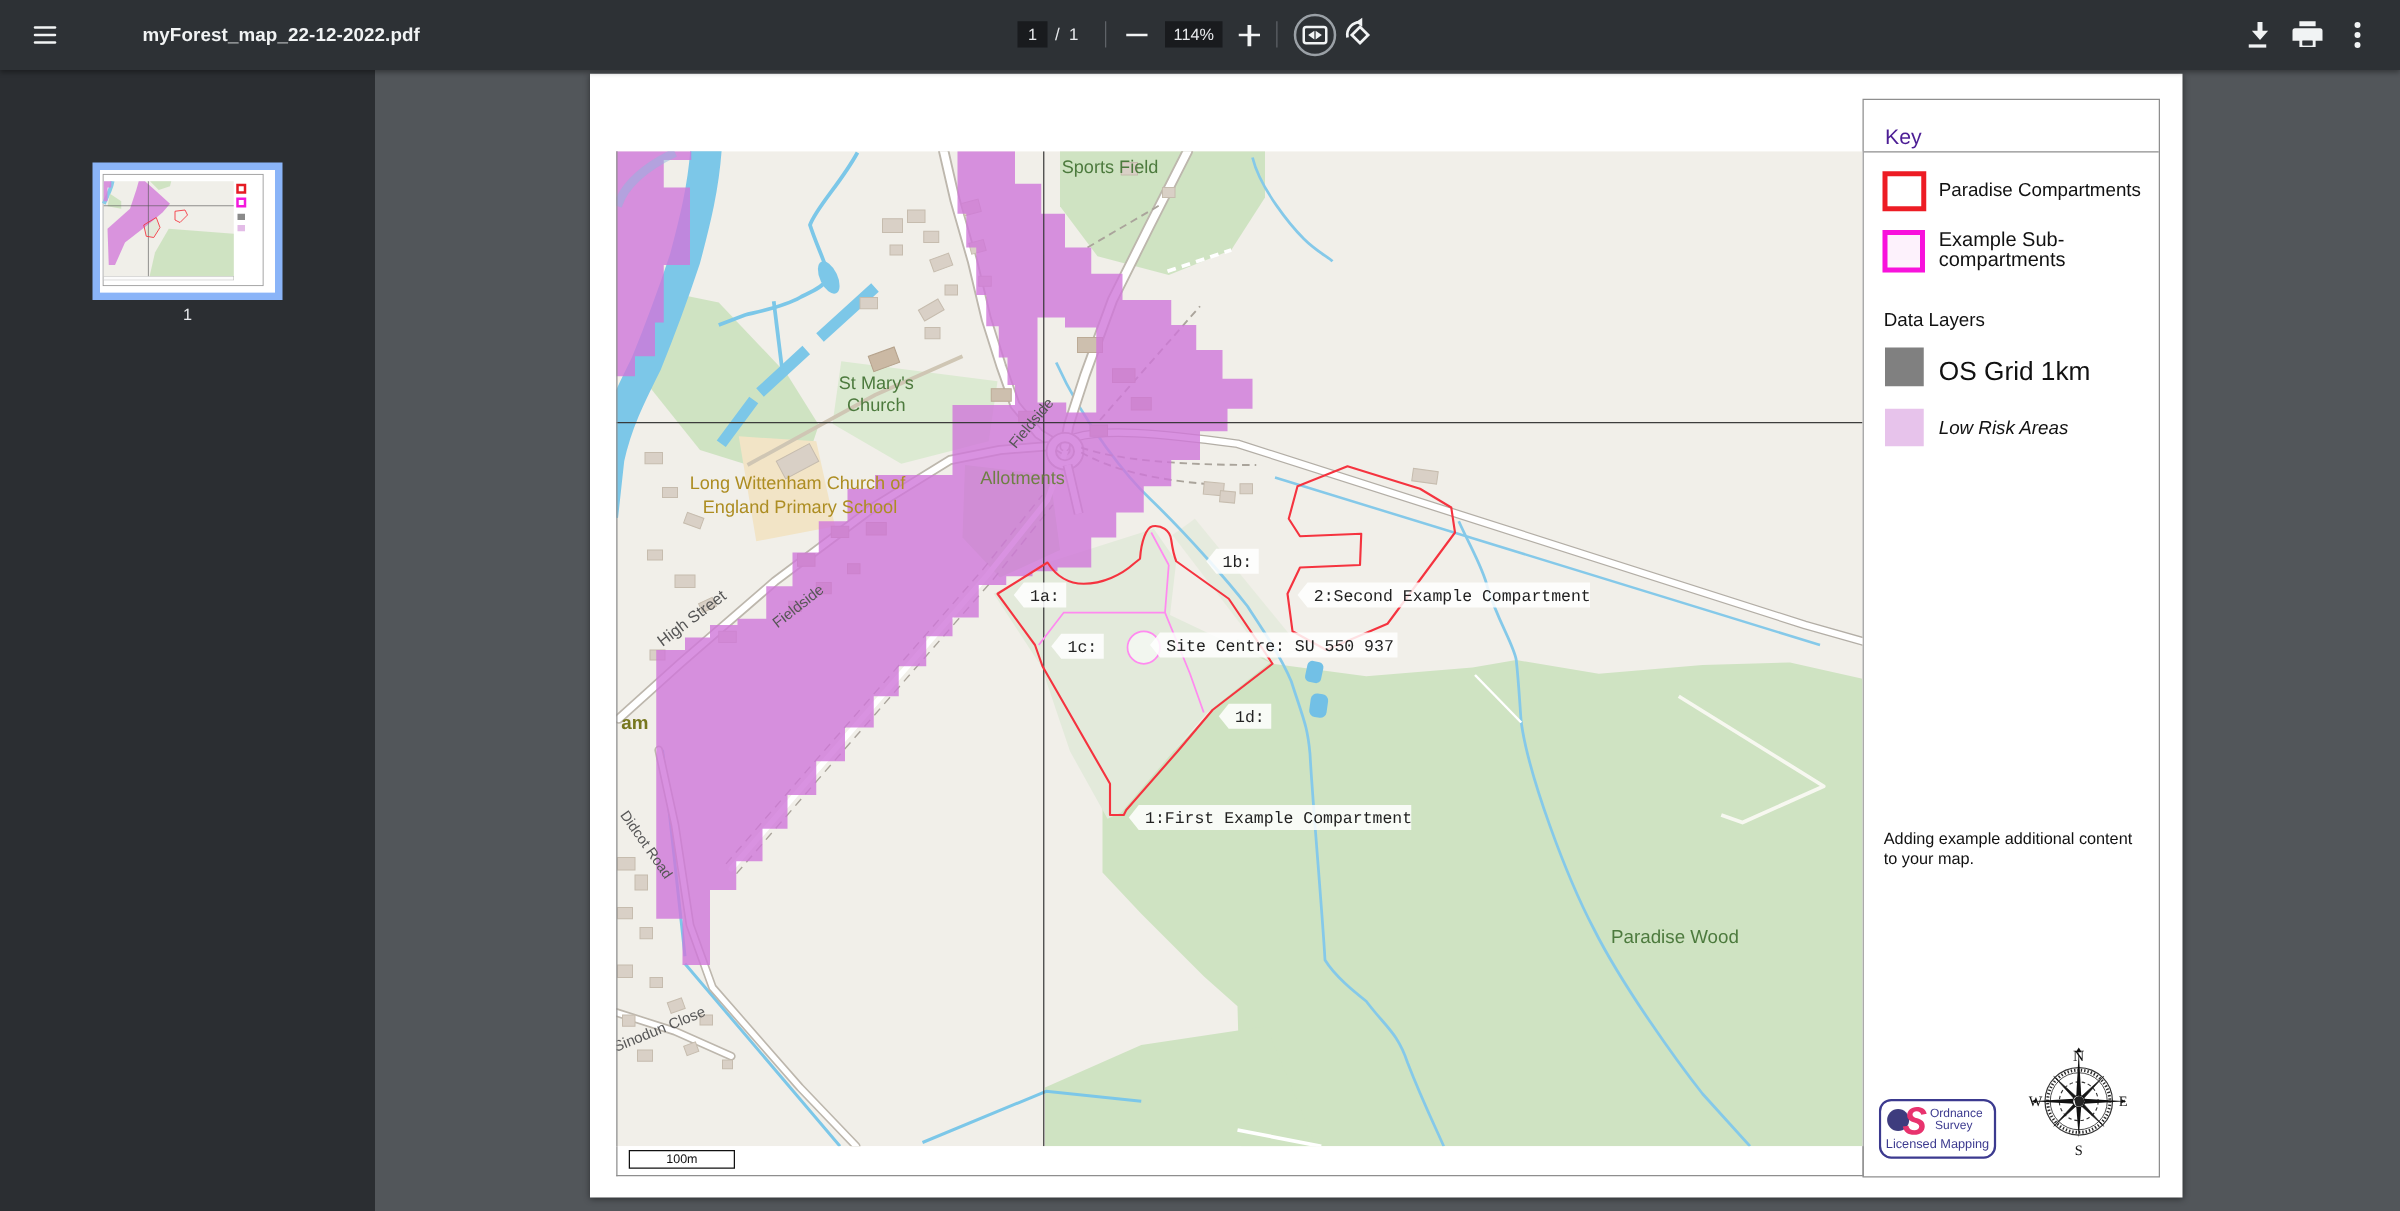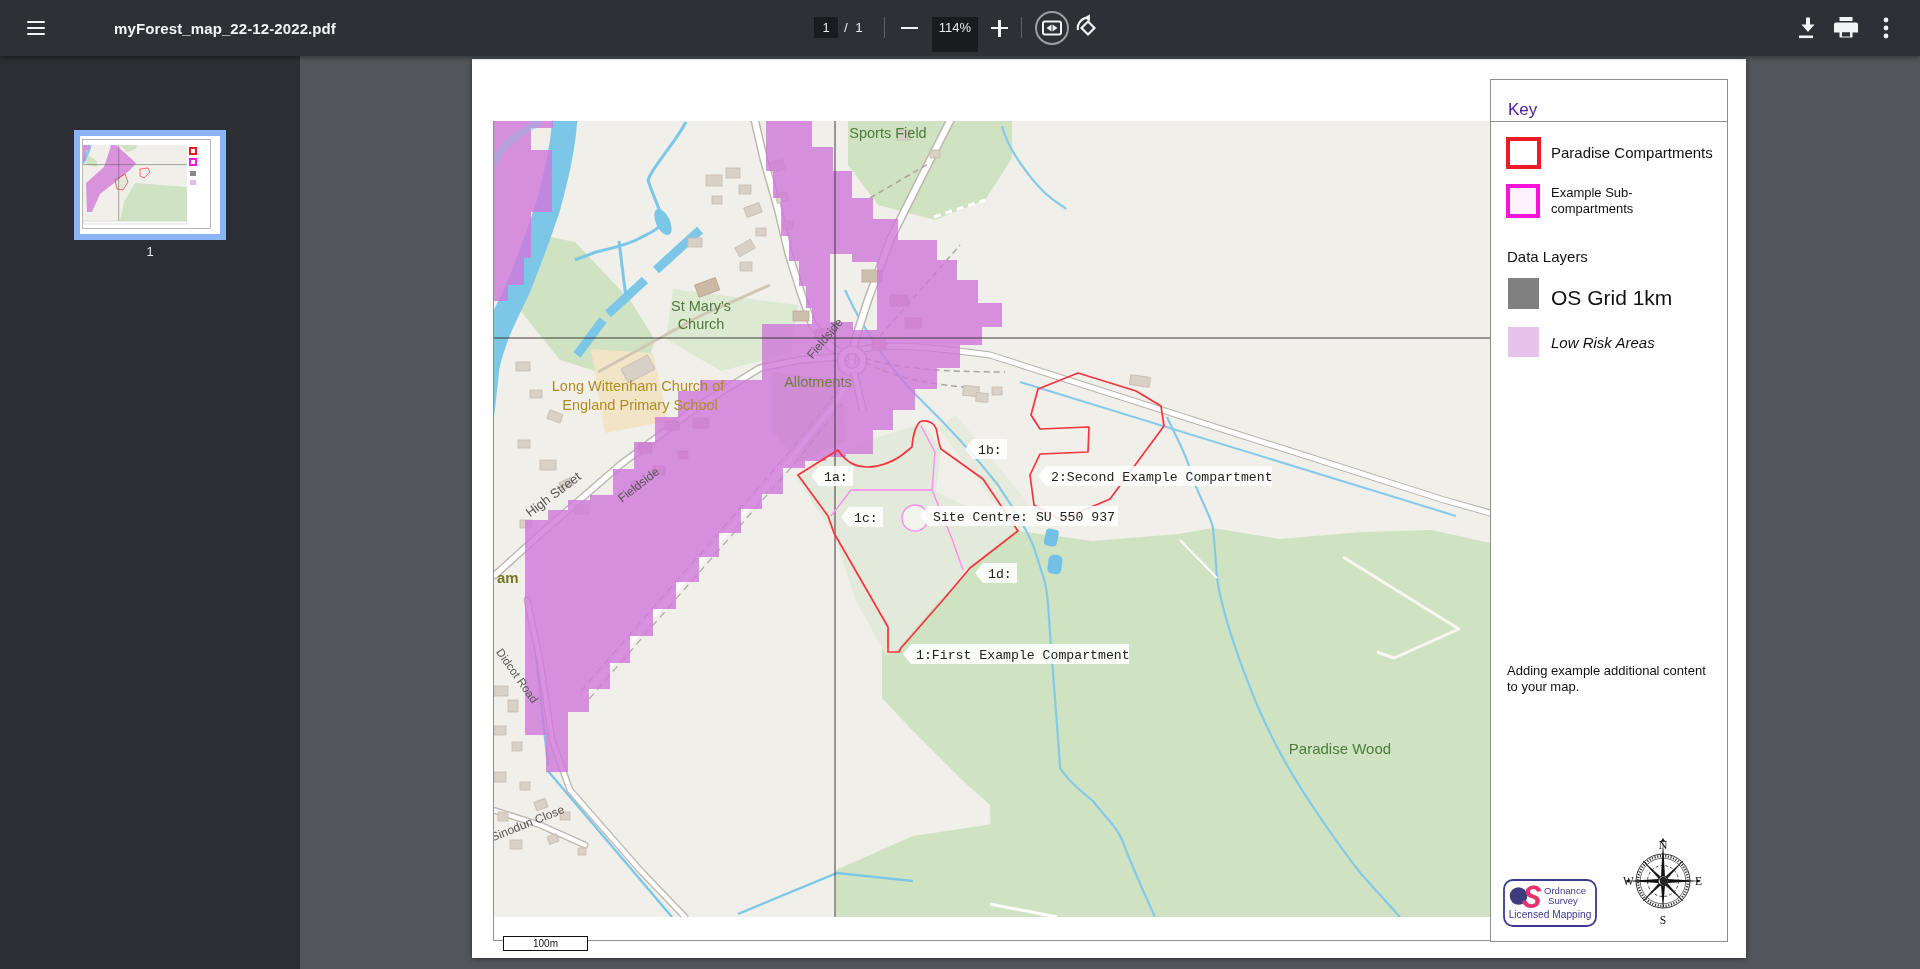--- a/index.html
+++ b/index.html
@@ -17,21 +17,21 @@
 <body>
 <div id="toolbar">
   <div class="ham" style="top:21px"></div>
     <div class="ham" style="top:27px"></div>
     <div class="ham" style="top:33px"></div>
   <div id="fname">myForest_map_22-12-2022.pdf</div>
   <div class="tbx" style="left:814px;top:17px;width:24px;height:21px;">1</div>
   <div class="ttxt" style="left:844px;top:20px;">/&nbsp;&nbsp;1</div>
   <div class="tsep" style="left:884px"></div>
   <div style="position:absolute;left:901px;top:26.8px;width:17px;height:2.6px;background:#f1f3f4;"></div>
-  <div class="tbx" style="left:932px;top:17px;width:46px;height:35px;">114%</div>
+  <div class="tbx" style="left:932px;top:17px;width:46px;height:21px;">114%</div>
   <div style="position:absolute;left:991px;top:26.8px;width:17px;height:2.6px;background:#f1f3f4;"></div>
   <div style="position:absolute;left:998.2px;top:19.6px;width:2.6px;height:17px;background:#f1f3f4;"></div>
   <div class="tsep" style="left:1021px"></div>
   <svg style="position:absolute;left:1032px;top:9px" width="120" height="40" viewBox="0 0 120 40">
     <circle cx="20" cy="19" r="16" fill="none" stroke="#9aa0a6" stroke-width="2"></circle>
     <rect x="11" y="12.5" width="18" height="13" rx="2" fill="none" stroke="#f1f3f4" stroke-width="2"></rect>
     <path d="M14.5,19 l5,-3.5 v7 z M25.5,19 l-5,-3.5 v7 z" fill="#f1f3f4"></path>
     <g transform="translate(56,19)">
       <rect x="-4.6" y="-4.6" width="9.2" height="9.2" fill="none" stroke="#f1f3f4" stroke-width="2.2" transform="rotate(45)"></rect>
       <path d="M-10,2 A 10.3 10.3 0 0 1 1.5,-10.2" fill="none" stroke="#f1f3f4" stroke-width="2.2"></path>
@@ -83,21 +83,21 @@
 <div id="main">
 <div id="page">
 
   <div style="position:absolute;left:21px;top:62px;width:1px;height:796px;background:#8e8e8e;z-index:2;"></div>
       <div id="keypanel" style="position:absolute;left:1018px;top:20px;width:236px;height:861px;border:1px solid #8e8e8e;">
     <div style="position:absolute;left:17px;top:20px;font-size:17px;color:#4c1d95;text-align:center;">Key</div>
     <div style="position:absolute;left:0;top:41px;width:236px;height:1px;background:#8e8e8e;"></div>
     <div style="position:absolute;left:15px;top:57px;width:27px;height:24px;border:4px solid #ed1c24;background:#fff;"></div>
     <div style="position:absolute;left:60px;top:64px;font-size:15px;color:#111;">Paradise Compartments</div>
     <div style="position:absolute;left:15px;top:104px;width:26px;height:26px;border:4px solid #f812dc;background:#fdf2fc;"></div>
-    <div style="position:absolute;left:60px;top:105px;font-size:13px;color:#111;line-height:15.5px;">Example Sub-<br>compartments</div>
+    <div style="position:absolute;left:60px;top:105px;font-size:16px;color:#111;line-height:15.5px;">Example Sub-<br>compartments</div>
     <div style="position:absolute;left:16px;top:168px;font-size:15px;color:#111;">Data Layers</div>
     <div style="position:absolute;left:17px;top:198px;width:31px;height:31px;background:#808080;"></div>
     <div style="position:absolute;left:60px;top:206px;font-size:21px;color:#111;">OS Grid 1km</div>
     <div style="position:absolute;left:17px;top:247px;width:31px;height:30px;background:#e7c3eb;"></div>
     <div style="position:absolute;left:60px;top:254px;font-size:15px;color:#111;font-style:italic;">Low Risk Areas</div>
     <div style="position:absolute;left:16px;top:583px;width:205px;font-size:13px;color:#111;line-height:16px;">Adding example additional content to your map.</div>
     <div id="oslogo" style="position:absolute;left:12px;top:799px;"><svg width="95" height="49" viewBox="0 0 95 49">
 <rect x="1" y="1" width="92" height="46" rx="9" fill="#fff" stroke="#3c3a8f" stroke-width="1.8"></rect>
 <circle cx="15.5" cy="17" r="8.8" fill="#3e3c7e"></circle>
 <g transform="translate(30.5,16.5) scale(1.05)">
@@ -129,21 +129,21 @@
 <path d="M-3.6,-1.6 a4.4,4.4 0 0 1 5.6,-2.2 a4.4,4.4 0 0 1 1.6,6.4 a4.4,4.4 0 0 1 -6,0.8 z" fill="#222"></path>
 <path d="M0,-43 l2.4,3.8 h-4.8 z" fill="#111"></path>
 <text x="0" y="-32.5" font-family="Liberation Serif,serif" font-size="12.5" fill="#111" text-anchor="middle">N</text>
 <text x="0" y="43" font-family="Liberation Serif,serif" font-size="11.5" fill="#111" text-anchor="middle">S</text>
 <text x="-34.5" y="3.8" font-family="Liberation Serif,serif" font-size="11.5" fill="#111" text-anchor="middle">W</text>
 <text x="35.5" y="3.8" font-family="Liberation Serif,serif" font-size="11.5" fill="#111" text-anchor="middle">E</text>
 </g>
 </svg></div>
   </div>
   <div style="position:absolute;left:21px;top:858px;width:996px;height:23px;border:1px solid #8e8e8e;border-top:none;">
-    <div style="position:absolute;left:9px;top:3px;width:83px;height:13px;border:1.6px solid #111;background:#fff;font-size:10px;text-align:center;line-height:13px;color:#111;z-index:3;margin-top:16px;">100m</div>
+    <div style="position:absolute;left:9px;top:3px;width:83px;height:13px;border:1.6px solid #111;background:#fff;font-size:10px;text-align:center;line-height:13px;color:#111;z-index:3;">100m</div>
   </div>
 <svg id="map" style="position:absolute;left:21px;top:62px" width="997" height="796" viewBox="0 0 997 796">
 <rect x="0" y="0" width="997" height="796" fill="#f1efe9"></rect>
 <path d="M497,390 L525,410 L600,420 L685,413 L720,407 L786,418 L869,411 L939,409 L997,422 L997,796 L500,796 L497,684 L470,660 L420,610 L389,577 L389,494 L447,479 L475,449 Z" fill="#cfe3c2"></path>
         <path d="M343,796 L343,749 L420,715 L520,700 L560,796 Z" fill="#cfe3c2"></path>
 <path d="M355,0 L519,0 L519,37 L492,79 L442,99 L385,84 L355,44 Z" fill="#cfe3c2"></path>
 <path d="M43,113 L82,121 L137,179 L162,219 L147,264 L67,239 L27,189 L37,137 Z" fill="#cfe3c2"></path>
 <path d="M180,168 L305,184 L298,232 L228,250 L173,218 Z" fill="#dcead2"></path>
 <path d="M279,251 L347,259 L355,319 L307,341 L277,309 Z" fill="#cfe3c2"></path>
 <path d="M302,354 L345,329 L430,302 L448,328 L443,371 L523,409 L473,449 L445,481 L404,529 L393,534 L363,480 L340,412 Z" fill="#e3eadb"></path>

